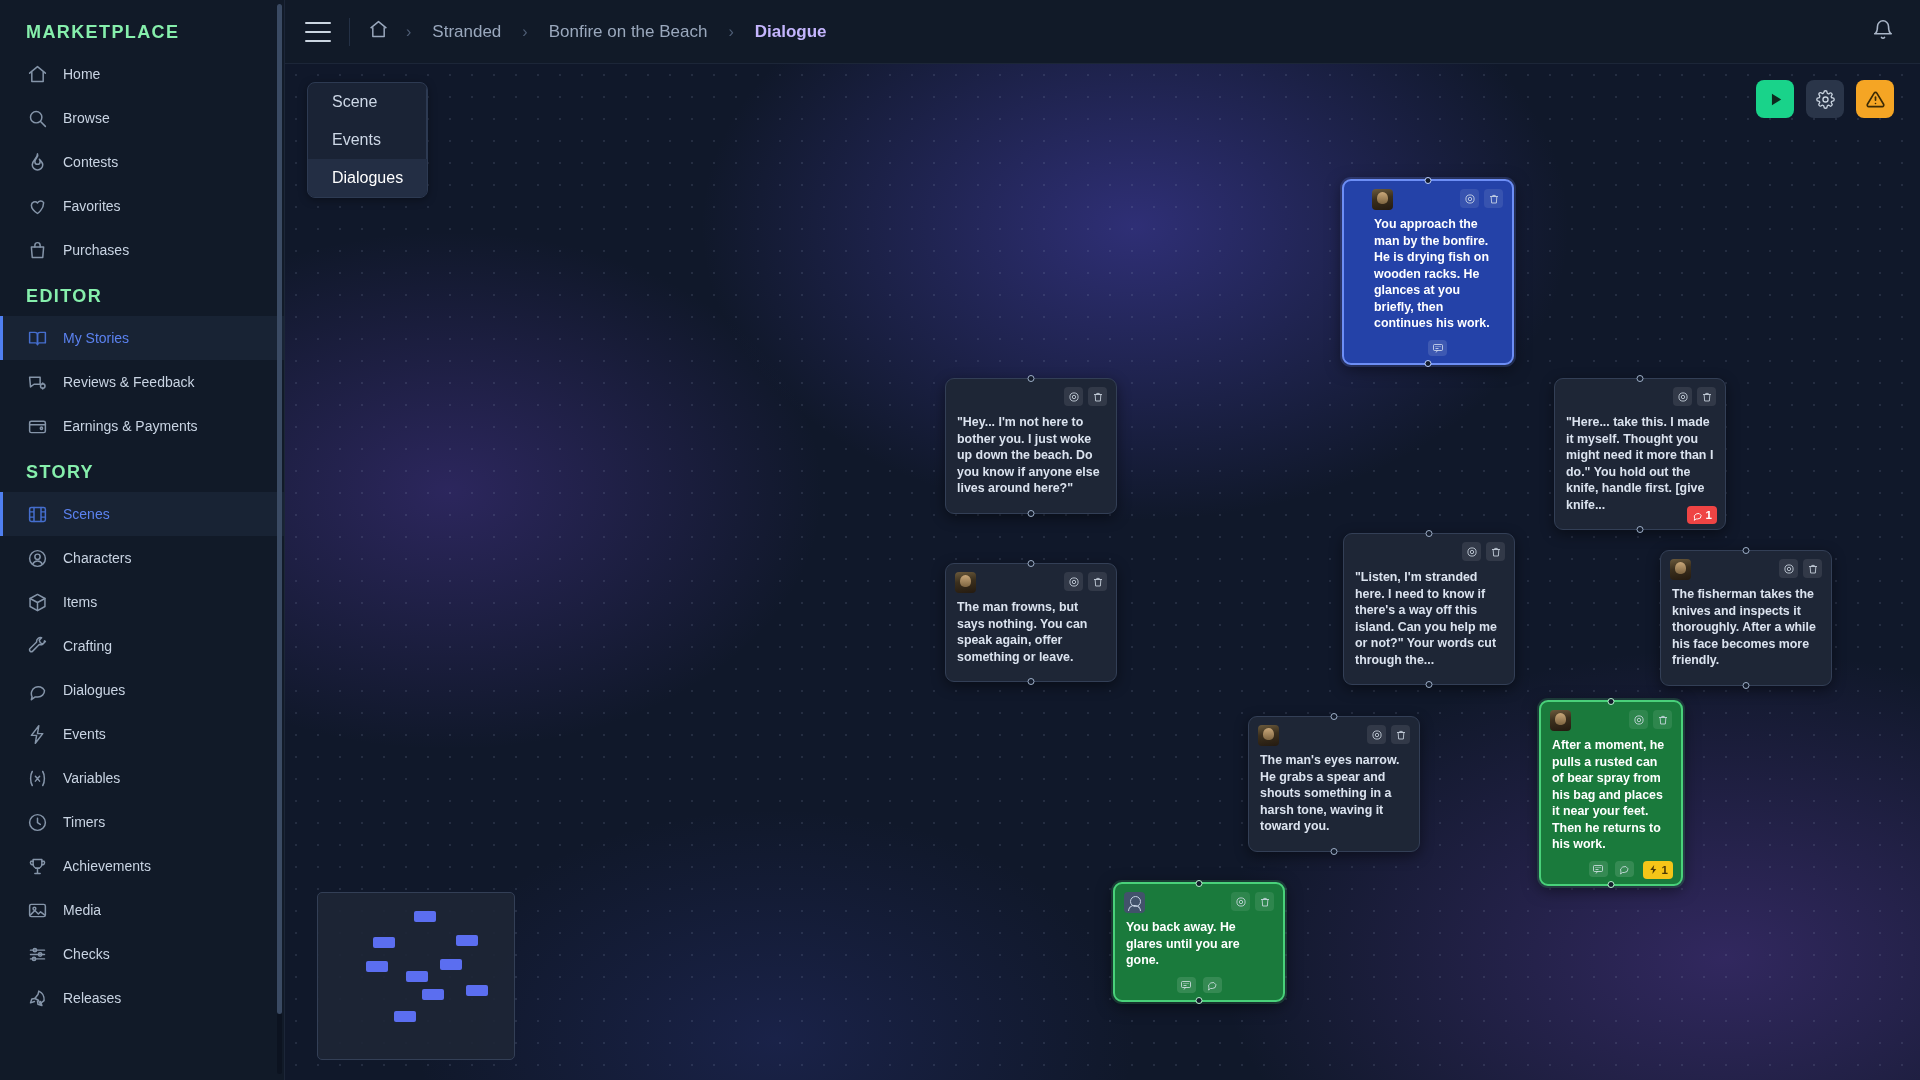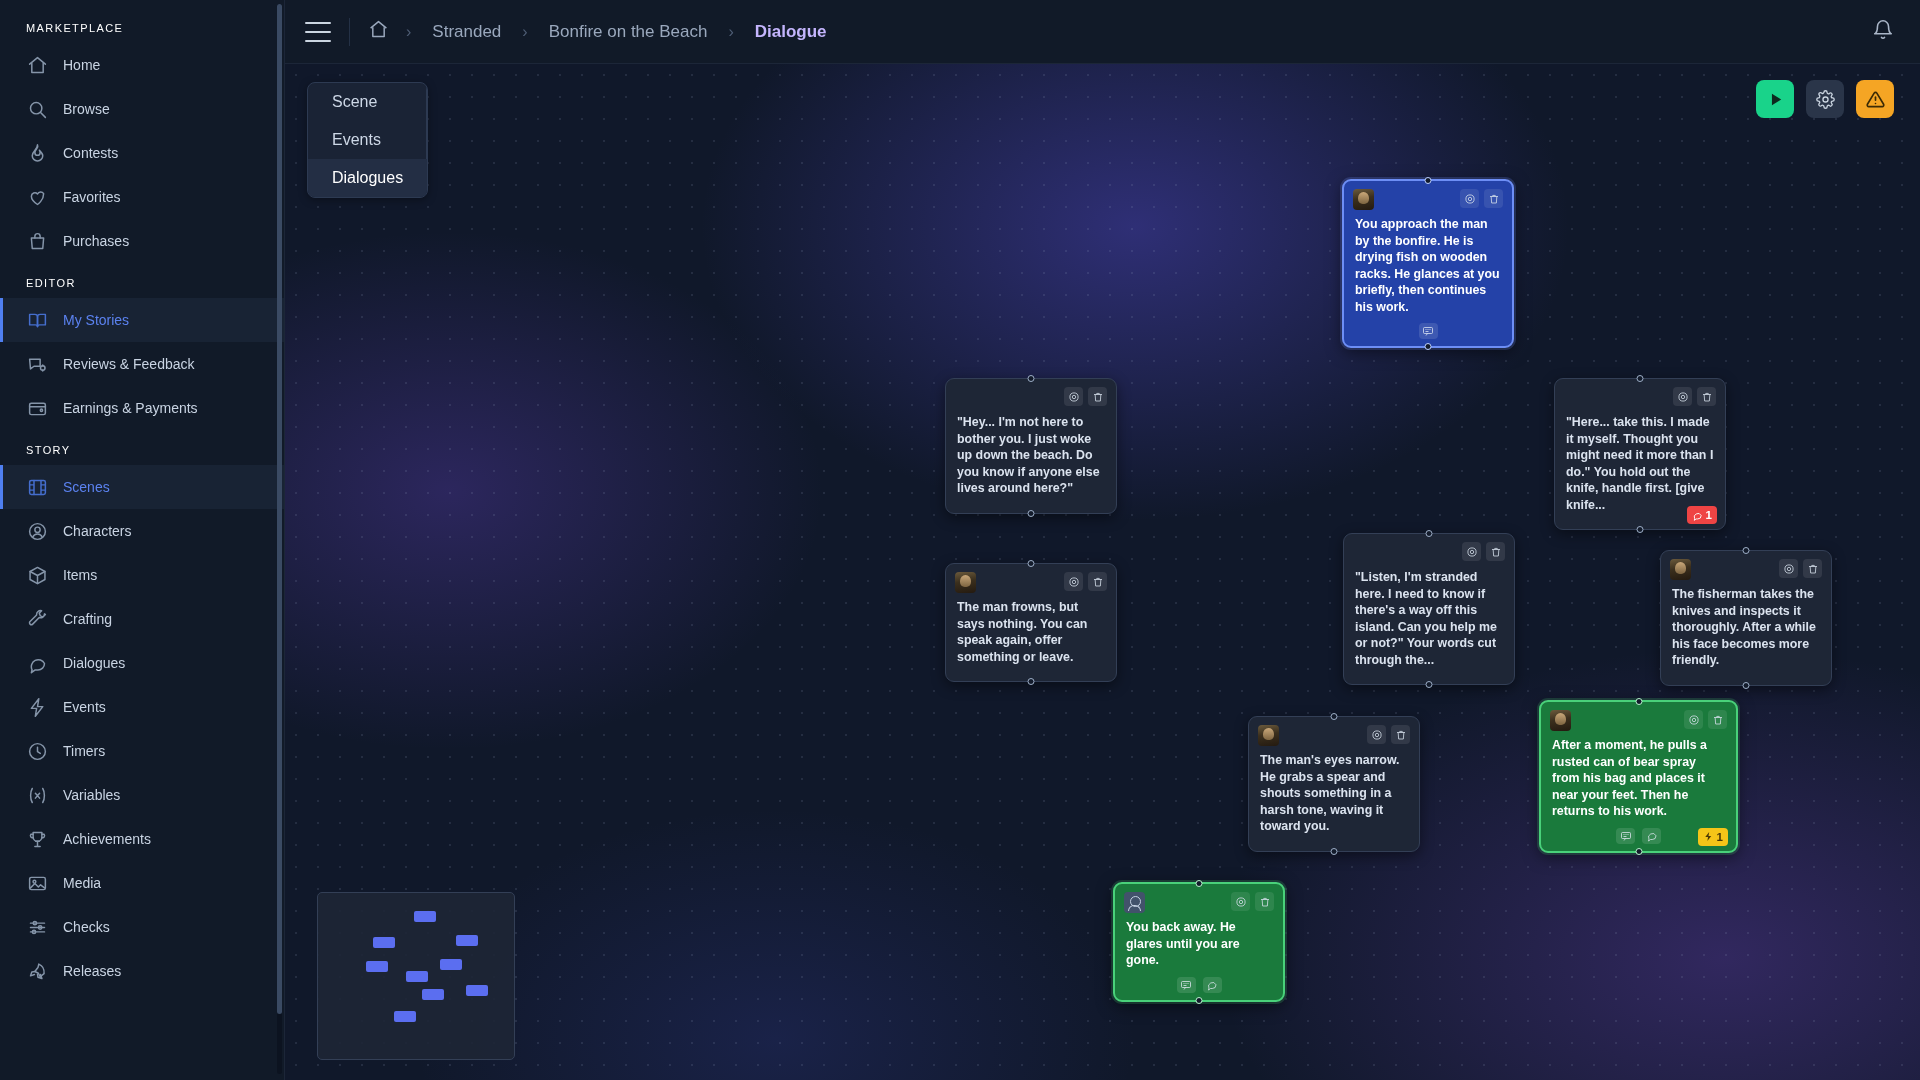--- a/index.html
+++ b/index.html
@@ -14,22 +14,22 @@
   
   .sidebar {
     width: 285px; height: 1080px; flex: 0 0 285px;
     background: #111a28;
     border-right: 1px solid #1d2troke;
     border-right: 1px solid #1c2638;
     padding-top: 14px;
     position: relative; overflow: hidden;
   }
   .sb-section {
-    font-size: 11px; letter-spacing: 1.4px; font-weight: 400;
-    color: #ffffff; padding: 14px 26px 9px 26px; text-transform: uppercase;
+    font-size: 18px; letter-spacing: 1.4px; font-weight: 700;
+    color: #86efac; padding: 14px 26px 9px 26px; text-transform: uppercase;
   }
   .sb-section.first { padding-top: 8px; }
   .sb-item {
     display: flex; align-items: center; gap: 15px;
     padding: 9px 26px; height: 44px;
     color: #c9d4e3; font-size: 14px; cursor: pointer;
     position: relative;
   }
   .sb-item .sb-ico { width: 22px; height: 22px; flex: 0 0 22px; display:flex; align-items:center; justify-content:center; opacity: .82; }
   .sb-item .sb-ico svg { width: 21px; height: 21px; stroke: #9fb0c6; fill: none; stroke-width: 1.7; stroke-linecap: round; stroke-linejoin: round; }
@@ -271,34 +271,34 @@
           <span class="sb-ico">
             <svg viewBox="0 0 24 24">
               <path d="M13.5 2 5 13h6l-1.5 9L18 11h-6z"></path>
             </svg>
           </span>
           <span>Events</span>
         </div>
         <div class="sb-item">
           <span class="sb-ico">
             <svg viewBox="0 0 24 24">
+              <path d="M6 4c-2.5 4-2.5 12 0 16M18 4c2.5 4 2.5 12 0 16"></path>
+              <path d="M9.6 9.5 14.4 15M14.4 9.5 9.6 15"></path>
+            </svg>
+          </span>
+          <span>Variables</span>
+        </div>
+        <div class="sb-item">
+          <span class="sb-ico">
+            <svg viewBox="0 0 24 24">
               <circle cx="12" cy="12" r="9"></circle>
               <path d="M12 7v5.2l3.2 2"></path>
             </svg>
           </span>
           <span>Timers</span>
-        </div>
-        <div class="sb-item">
-          <span class="sb-ico">
-            <svg viewBox="0 0 24 24">
-              <path d="M6 4c-2.5 4-2.5 12 0 16M18 4c2.5 4 2.5 12 0 16"></path>
-              <path d="M9.6 9.5 14.4 15M14.4 9.5 9.6 15"></path>
-            </svg>
-          </span>
-          <span>Variables</span>
         </div>
         <div class="sb-item">
           <span class="sb-ico">
             <svg viewBox="0 0 24 24">
               <path d="M7 4h10v5a5 5 0 0 1-10 0z"></path>
               <path d="M7 6H4.5A2.5 2.5 0 0 0 7 10M17 6h2.5A2.5 2.5 0 0 1 17 10"></path>
               <path d="M10 14h4M9 20h6M12 14v6"></path>
             </svg>
           </span>
           <span>Achievements</span>
@@ -409,21 +409,21 @@
           <path d="M1143,228 C1143,360.55 1144,336.45 1144,469" fill="none" stroke="#9aa8c2" stroke-width="1.3" opacity=".72" stroke-dasharray="5 5"></path>
           <path d="M746,428 C746,468 746,459 746,499" fill="none" stroke="#9aa8c2" stroke-width="1.3" opacity=".72"></path>
           <path d="M1355,428 C1355,468 1461,446 1461,486" fill="none" stroke="#9aa8c2" stroke-width="1.3" opacity=".72"></path>
           <path d="M1144,582 C1144,622 1049,612 1049,652" fill="none" stroke="#9aa8c2" stroke-width="1.3" opacity=".72"></path>
           <path d="M1461,582 C1461,622 1340,596 1340,636" fill="none" stroke="#9aa8c2" stroke-width="1.3" opacity=".72"></path>
           <path d="M746,599 C746,639 1049,612 1049,652" fill="none" stroke="#9aa8c2" stroke-width="1.3" opacity=".72"></path>
           <path d="M1049,749 C1049,789 914,778 914,818" fill="none" stroke="#9aa8c2" stroke-width="1.3" opacity=".72"></path>
         </svg>
 
       <div id="nodes-layer">
-          <div class="node node-blue" style="left: 1057px; top: 115px; width: 172px; min-height: 113px;">
+          <div class="node node-blue" style="left: 1057px; top: 115px; width: 172px; min-height: 113px; padding-left: 19px;">
             <div class="port top"></div>
             <div class="node-head">
               <div class="portrait"></div>
               <div class="node-tools">
                 <div class="ntool">
                   <svg viewBox="0 0 24 24">
                     <circle cx="12" cy="12" r="3.4"></circle>
                     <circle cx="12" cy="12" r="8.2"></circle>
                   </svg>
                 </div>
@@ -592,21 +592,21 @@
                     <path d="M9.5 7V4.8h5V7"></path>
                     <path d="M6.3 7l1 13h9.4l1-13"></path>
                   </svg>
                 </div>
               </div>
             </div>
             <div class="node-body">The man's eyes narrow. He grabs a spear and shouts something in a harsh tone, waving it toward you.</div>
             <div class="node-foot"></div>
             <div class="port bot"></div>
           </div>
-          <div class="node node-green" style="left: 1254px; top: 636px; width: 199px; min-height: 98px;">
+          <div class="node node-green" style="left: 1254px; top: 636px; width: 144px; min-height: 98px;">
             <div class="port top"></div>
             <div class="node-head">
               <div class="portrait"></div>
               <div class="node-tools">
                 <div class="ntool">
                   <svg viewBox="0 0 24 24">
                     <circle cx="12" cy="12" r="3.4"></circle>
                     <circle cx="12" cy="12" r="8.2"></circle>
                   </svg>
                 </div>

